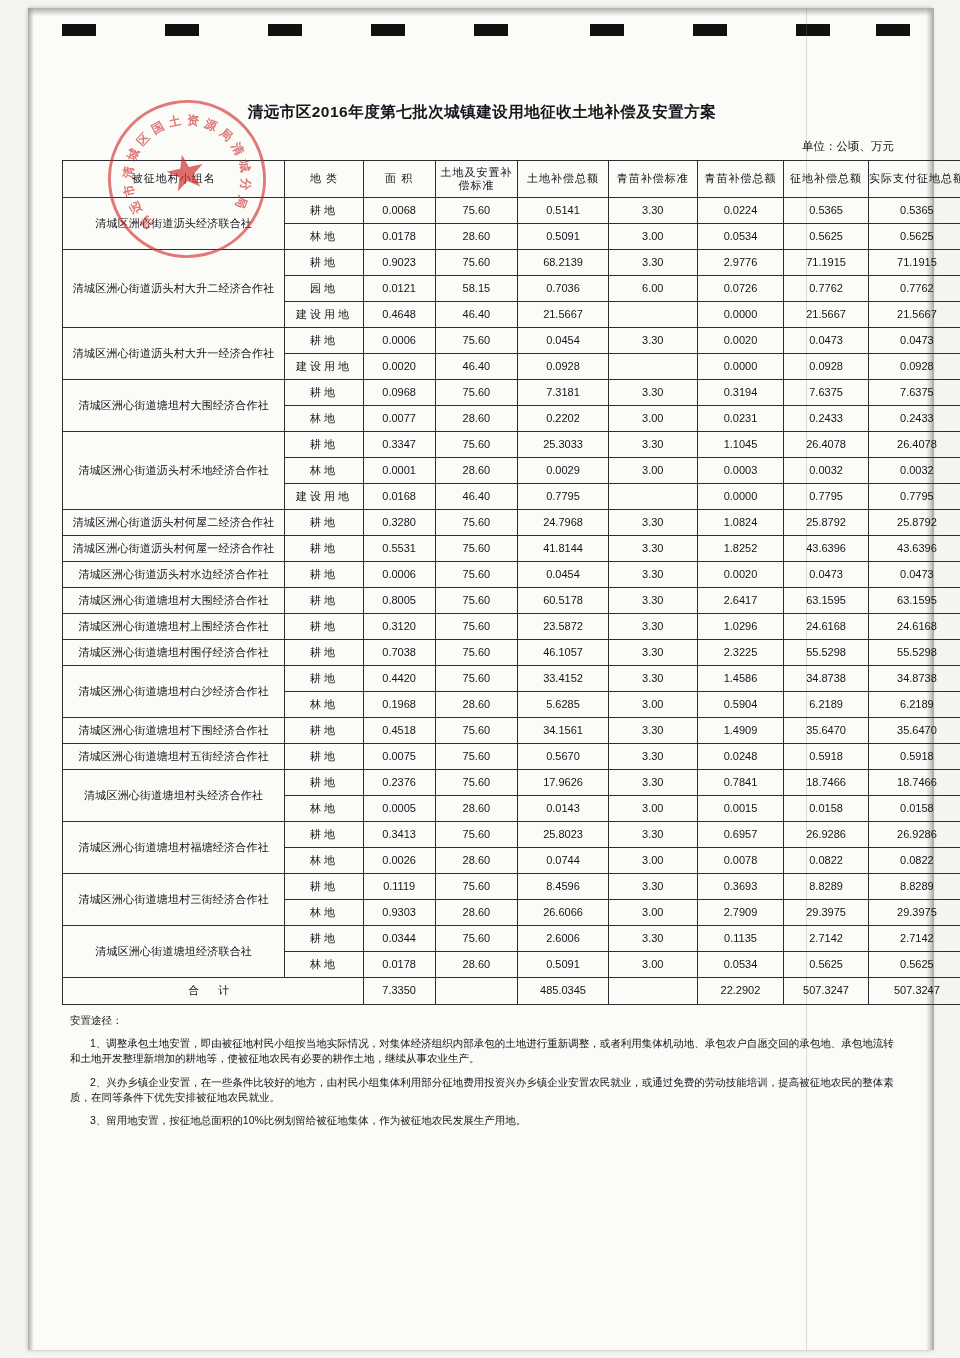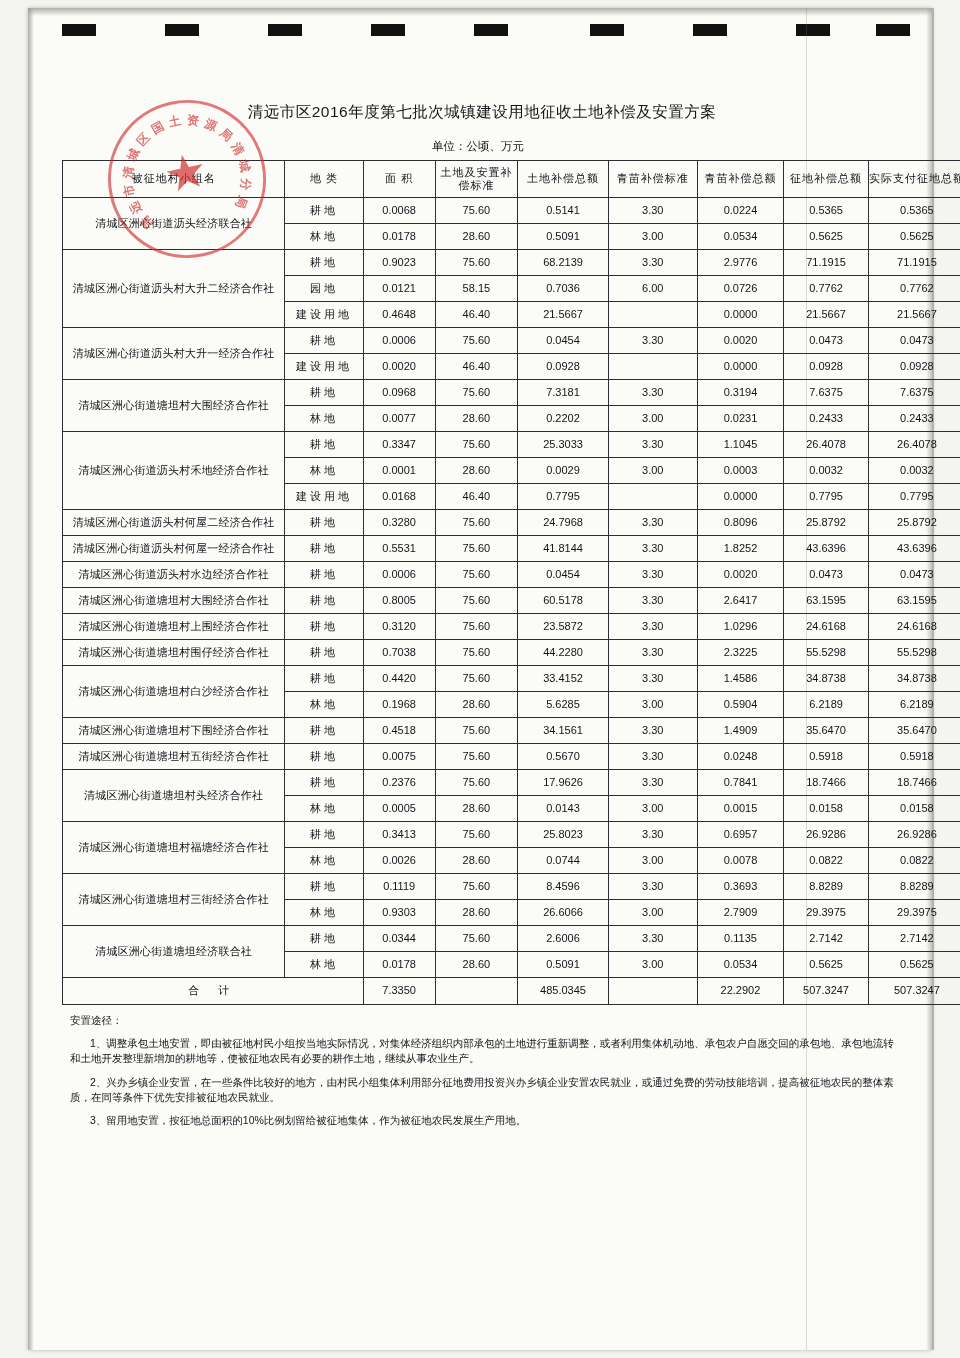--- a/index.html
+++ b/index.html
@@ -57,28 +57,28 @@
   }
   
   .doc {
     position: absolute;
     left: 62px;
     top: 60px;
     width: 840px;
   }
   .title {
     text-align: center;
-    font-weight: normal;
+    font-weight: bold;
     font-size: 15.5px;
     letter-spacing: .5px;
     color: #13171c;
     margin-top: 42px;
   }
   .unit {
-    text-align: center;
+    text-align: right;
     font-size: 11.5px;
     margin-top: 16px;
     margin-bottom: 6px;
     padding-right: 8px;
     color: #15181d;
   }
   table.main {
     border-collapse: collapse;
     width: 904px;
     font-size: 11px;
@@ -349,21 +349,21 @@
             <td class="num">0.7795</td>
             <td class="num">0.7795</td>
           </tr>
           <tr>
             <td class="name" rowspan="1">清城区洲心街道沥头村何屋二经济合作社</td>
             <td class="num type">耕地</td>
             <td class="num">0.3280</td>
             <td class="num">75.60</td>
             <td class="num">24.7968</td>
             <td class="num">3.30</td>
-            <td class="num">0.8096</td>
+            <td class="num">1.0824</td>
             <td class="num">25.8792</td>
             <td class="num">25.8792</td>
           </tr>
           <tr>
             <td class="name" rowspan="1">清城区洲心街道沥头村何屋一经济合作社</td>
             <td class="num type">耕地</td>
             <td class="num">0.5531</td>
             <td class="num">75.60</td>
             <td class="num">41.8144</td>
             <td class="num">3.30</td>
@@ -402,21 +402,21 @@
             <td class="num">3.30</td>
             <td class="num">1.0296</td>
             <td class="num">24.6168</td>
             <td class="num">24.6168</td>
           </tr>
           <tr>
             <td class="name" rowspan="1">清城区洲心街道塘坦村围仔经济合作社</td>
             <td class="num type">耕地</td>
             <td class="num">0.7038</td>
             <td class="num">75.60</td>
-            <td class="num">44.2280</td>
+            <td class="num">46.1057</td>
             <td class="num">3.30</td>
             <td class="num">2.3225</td>
             <td class="num">55.5298</td>
             <td class="num">55.5298</td>
           </tr>
           <tr>
             <td class="name" rowspan="2">清城区洲心街道塘坦村白沙经济合作社</td>
             <td class="num type">耕地</td>
             <td class="num">0.4420</td>
             <td class="num">75.60</td>

